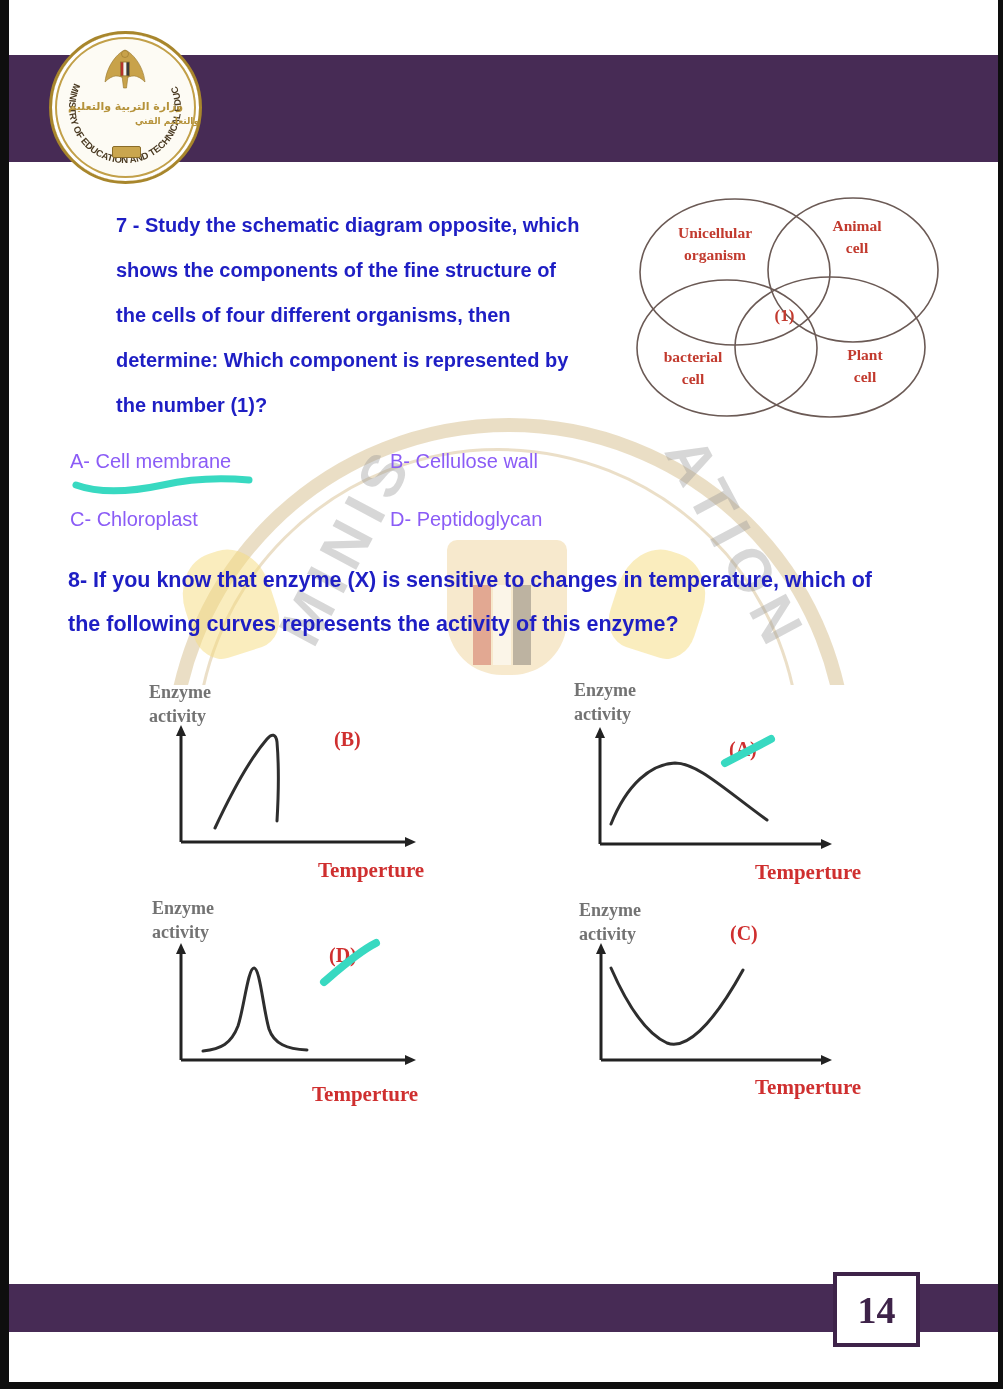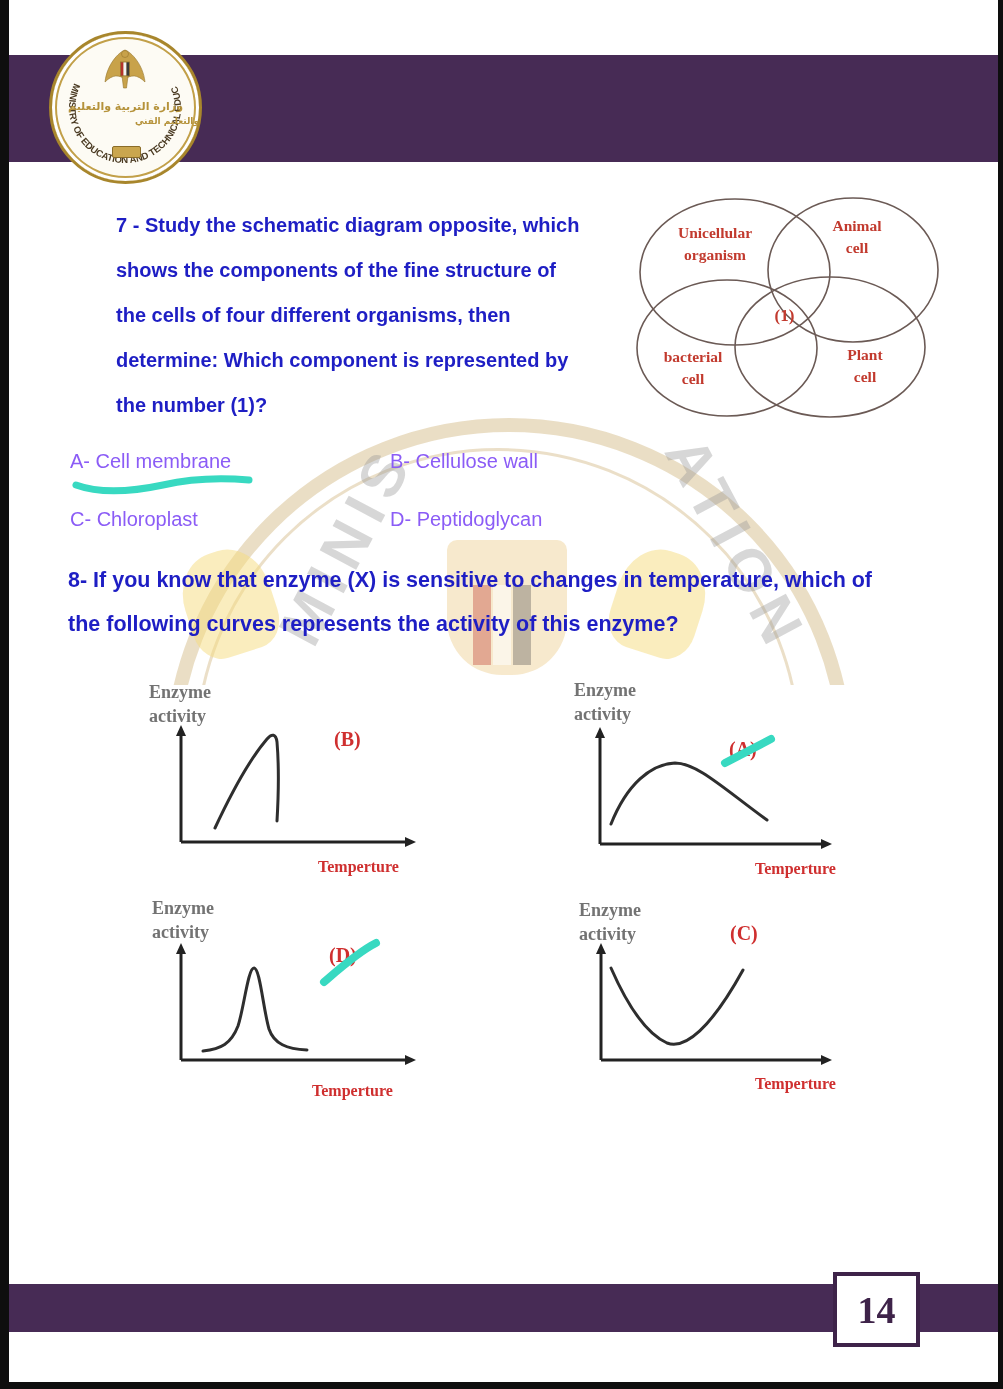--- a/index.html
+++ b/index.html
@@ -49,21 +49,21 @@
   .venn{position:absolute;left:635px;top:192px;width:368px;height:240px;z-index:2;}
   .venn-label{position:absolute;color:#c23a2e;font-weight:bold;white-space:pre-line;
               font-family:"Liberation Serif",serif;font-size:15.5px;line-height:1.4;
               text-align:center;z-index:3;}
   
   .glabel{position:absolute;color:#737373;font-weight:bold;white-space:pre-line;
           font-family:"Liberation Serif",serif;font-size:18px;line-height:1.35;z-index:2;}
   .gtag{position:absolute;color:#cf2f2f;font-weight:bold;
         font-family:"Liberation Serif",serif;font-size:20px;z-index:2;}
   .gx{position:absolute;color:#cf2f2f;font-weight:bold;
-      font-family:"Liberation Serif",serif;font-size:16px;z-index:2;}
+      font-family:"Liberation Serif",serif;font-size:21px;z-index:2;}
   .gsvg{position:absolute;z-index:2;}
   .mark{position:absolute;z-index:4;}
   
   .pagebox{position:absolute;left:833px;top:1272px;width:87px;height:75px;background:#ffffff;
            border:4px solid #3e2349;box-sizing:border-box;display:flex;align-items:center;
            justify-content:center;z-index:3;}
   .pagenum{color:#3e2349;font-weight:bold;font-size:38px;font-family:"Liberation Serif",serif;}
 </style>
 </head>
 <body>

